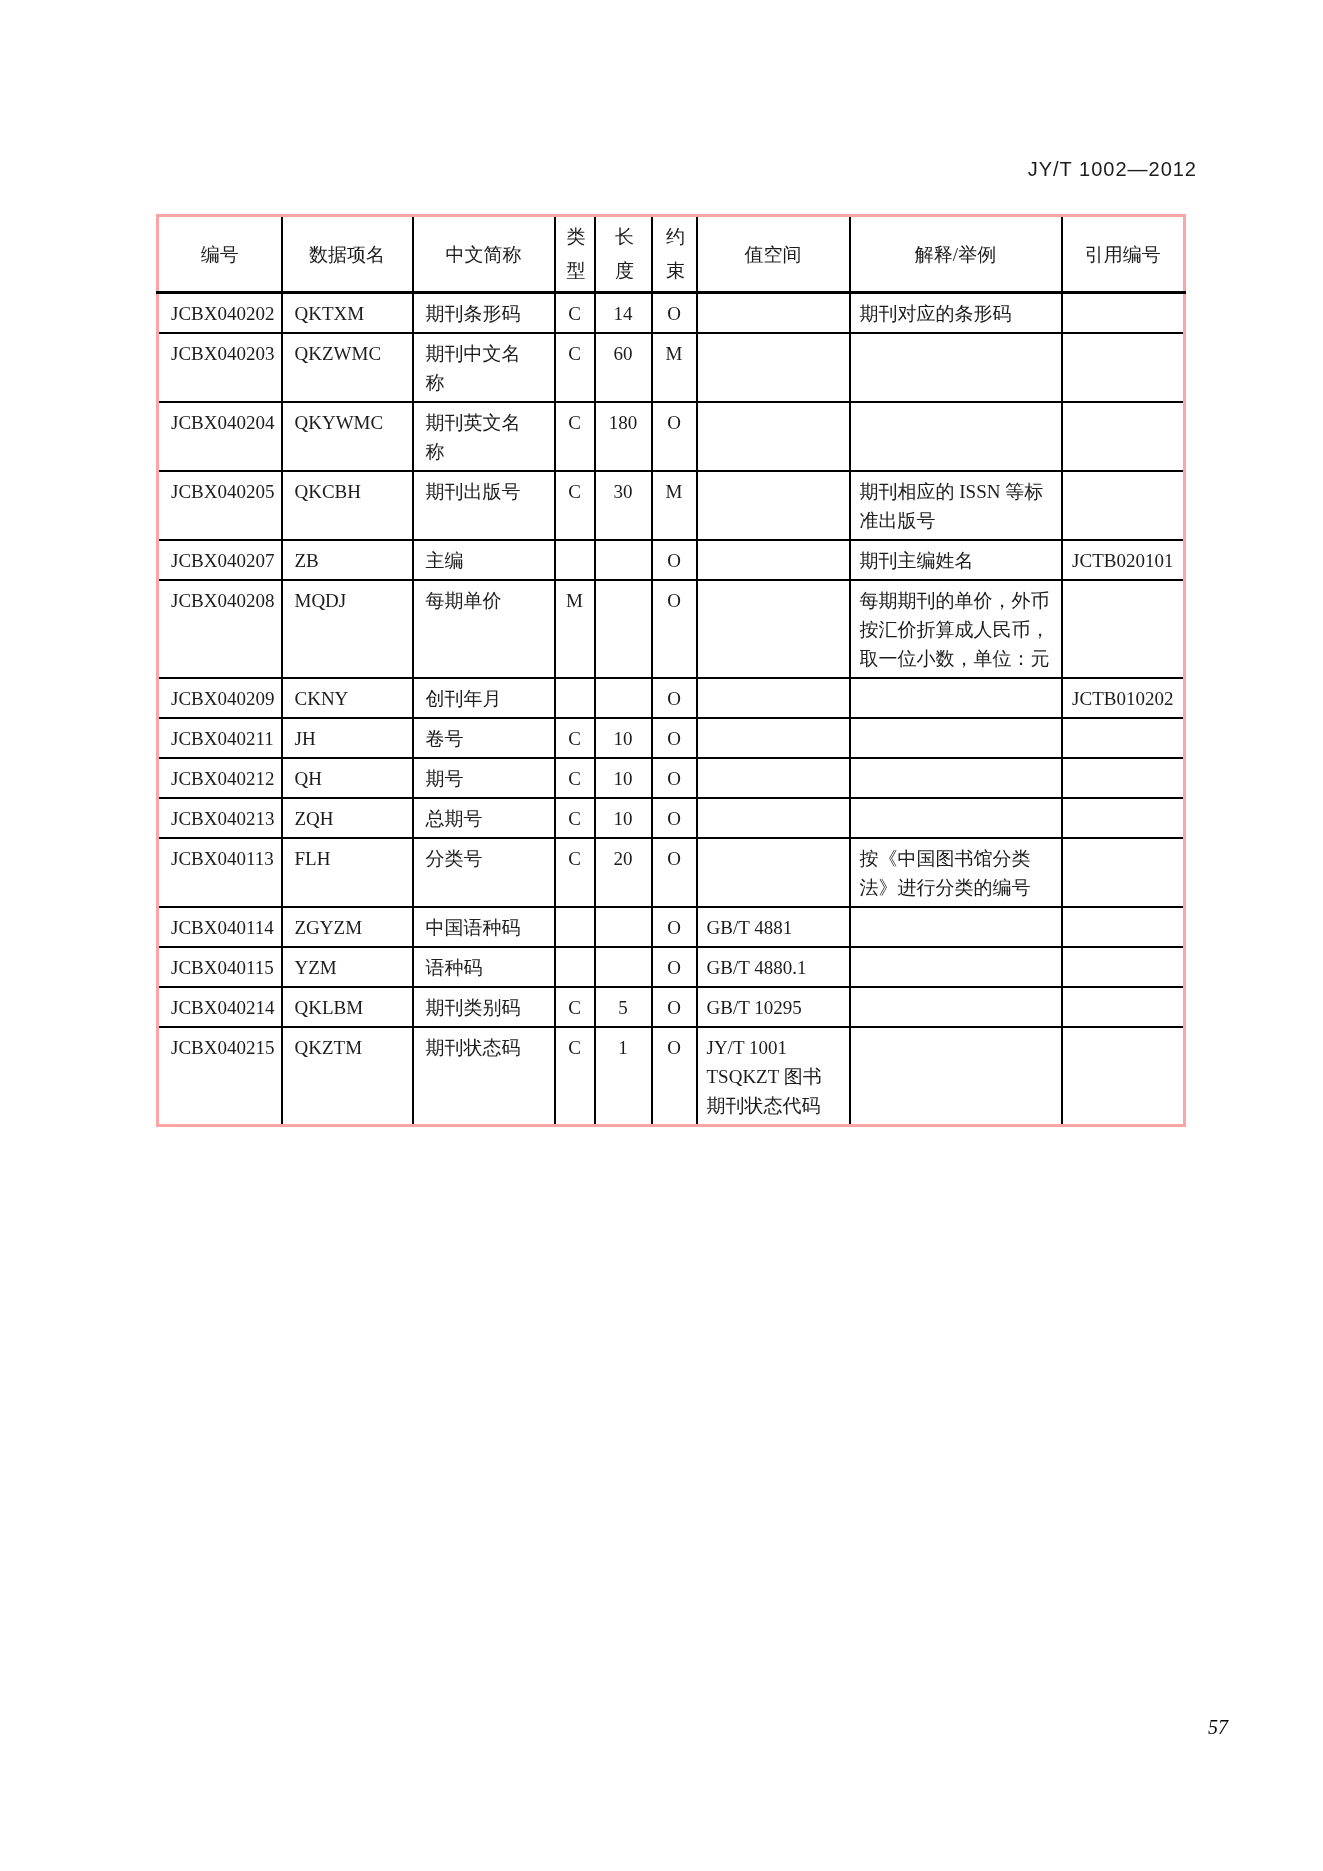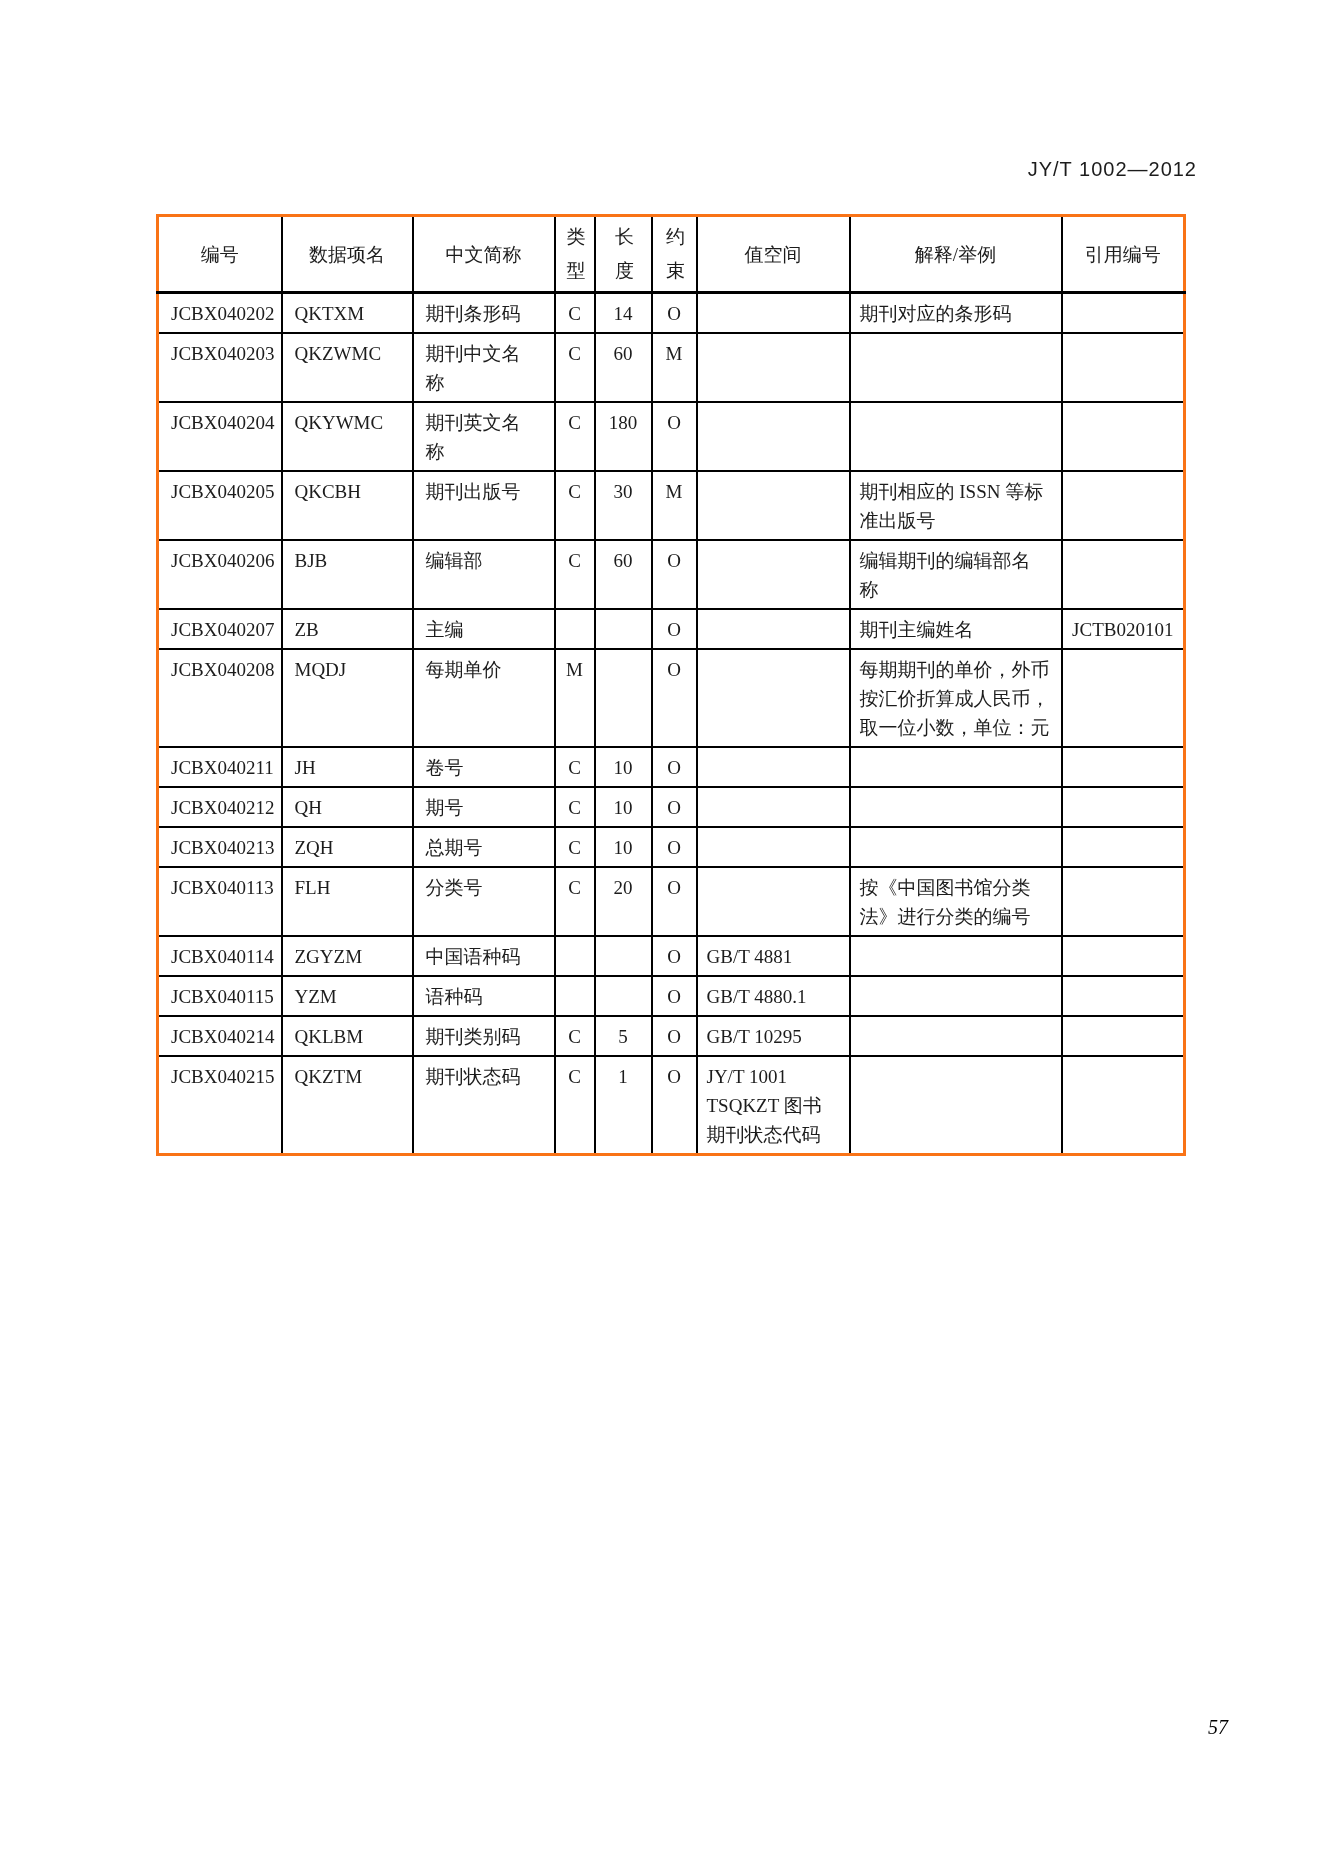--- a/index.html
+++ b/index.html
@@ -26,21 +26,21 @@
     letter-spacing: 1px;
     color: #1c1c1c;
   }
   table.dict-table {
     position: absolute;
     left: 156px;
     top: 214px;
     width: 1027px;
     border-collapse: collapse;
     table-layout: fixed;
-    border: 3px solid #f97316;
+    border: 3px solid #fca5a5;
     font-size: 19px;
   }
   table.dict-table th,
   table.dict-table td {
     border: 2px solid #000;
     margin: 0;
     overflow: hidden;
   }
   table.dict-table thead th {
     border-bottom: 3px solid #000;
@@ -159,32 +159,20 @@
           <td class="coli-2 align-left">期刊出版号</td>
           <td class="coli-3 align-center">C</td>
           <td class="coli-4 align-center">30</td>
           <td class="coli-5 align-center">M</td>
           <td class="coli-6 align-left"></td>
           <td class="coli-7 align-left">期刊相应的 ISSN 等标
 准出版号</td>
           <td class="coli-8 align-center"></td>
         </tr>
         <tr>
-          <td class="coli-0 align-left">JCBX040206</td>
-          <td class="coli-1 align-left">BJB</td>
-          <td class="coli-2 align-left">编辑部</td>
-          <td class="coli-3 align-center">C</td>
-          <td class="coli-4 align-center">60</td>
-          <td class="coli-5 align-center">O</td>
-          <td class="coli-6 align-left"></td>
-          <td class="coli-7 align-left">编辑期刊的编辑部名
-称</td>
-          <td class="coli-8 align-center"></td>
-        </tr>
-        <tr>
           <td class="coli-0 align-left">JCBX040207</td>
           <td class="coli-1 align-left">ZB</td>
           <td class="coli-2 align-left">主编</td>
           <td class="coli-3 align-center"></td>
           <td class="coli-4 align-center"></td>
           <td class="coli-5 align-center">O</td>
           <td class="coli-6 align-left"></td>
           <td class="coli-7 align-left">期刊主编姓名</td>
           <td class="coli-8 align-center">JCTB020101</td>
         </tr>
@@ -195,20 +183,31 @@
           <td class="coli-3 align-center">M</td>
           <td class="coli-4 align-center"></td>
           <td class="coli-5 align-center">O</td>
           <td class="coli-6 align-left"></td>
           <td class="coli-7 align-left">每期期刊的单价，外币
 按汇价折算成人民币，
 取一位小数，单位：元</td>
           <td class="coli-8 align-center"></td>
         </tr>
         <tr>
+          <td class="coli-0 align-left">JCBX040209</td>
+          <td class="coli-1 align-left">CKNY</td>
+          <td class="coli-2 align-left">创刊年月</td>
+          <td class="coli-3 align-center"></td>
+          <td class="coli-4 align-center"></td>
+          <td class="coli-5 align-center">O</td>
+          <td class="coli-6 align-left"></td>
+          <td class="coli-7 align-left"></td>
+          <td class="coli-8 align-center">JCTB010202</td>
+        </tr>
+        <tr>
           <td class="coli-0 align-left">JCBX040211</td>
           <td class="coli-1 align-left">JH</td>
           <td class="coli-2 align-left">卷号</td>
           <td class="coli-3 align-center">C</td>
           <td class="coli-4 align-center">10</td>
           <td class="coli-5 align-center">O</td>
           <td class="coli-6 align-left"></td>
           <td class="coli-7 align-left"></td>
           <td class="coli-8 align-center"></td>
         </tr>

